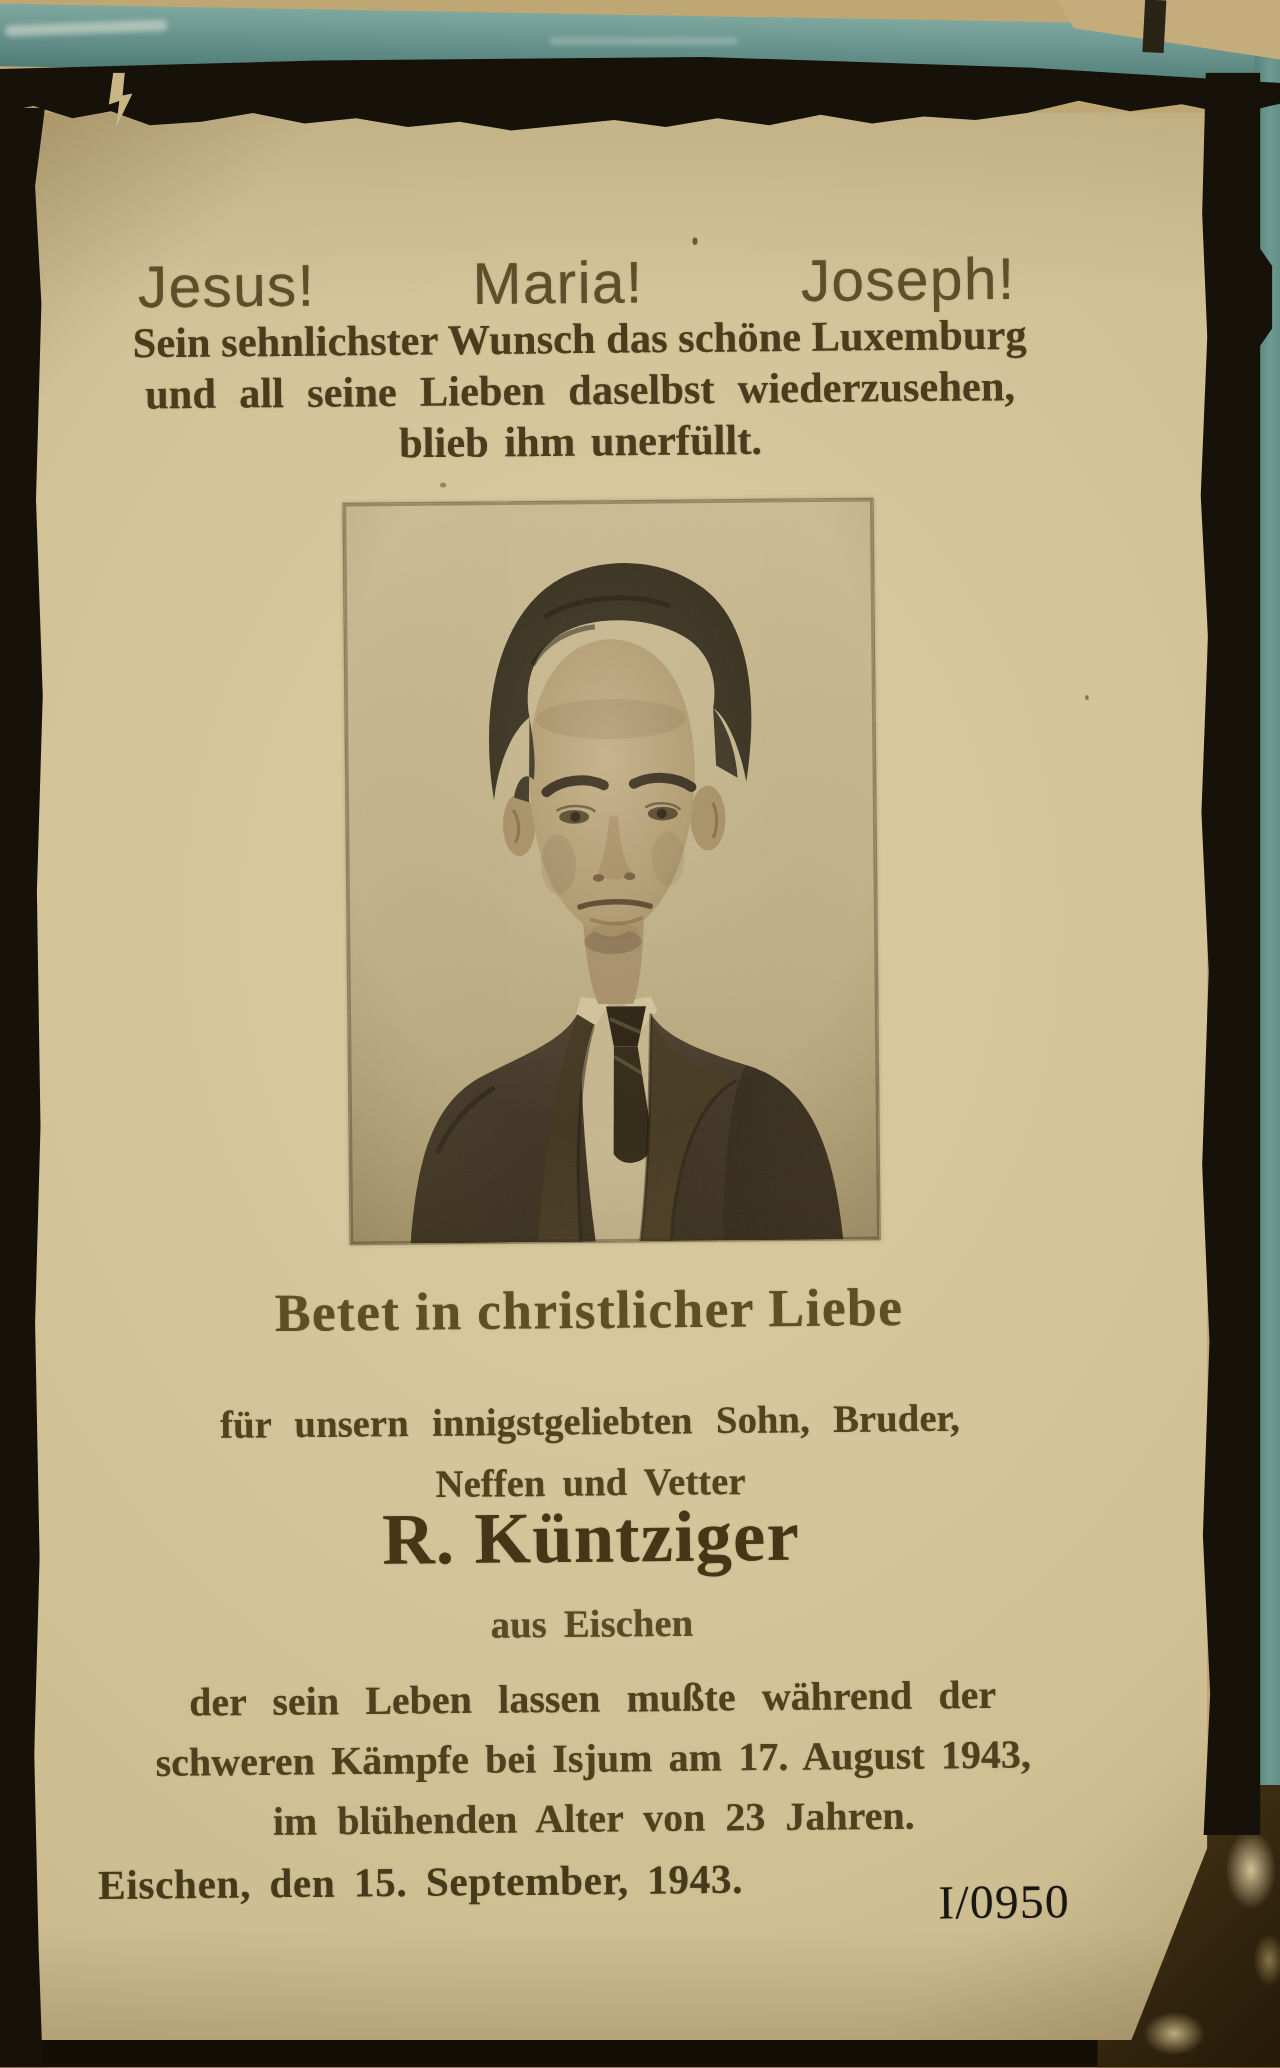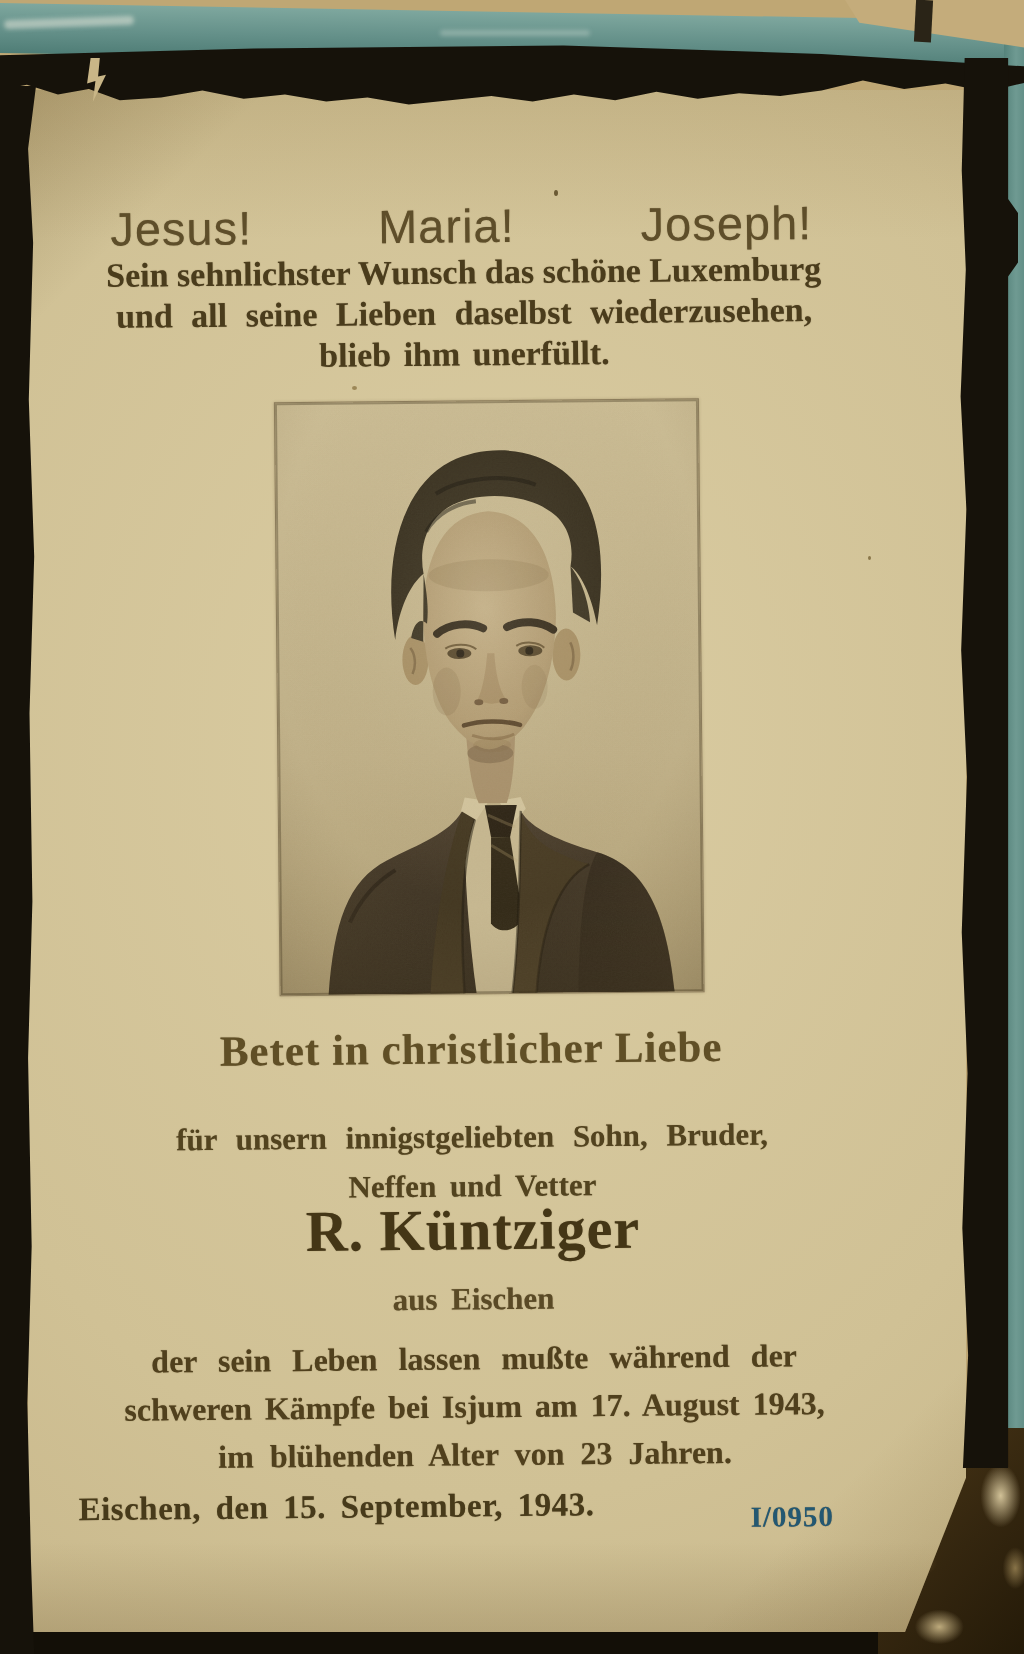--- a/index.html
+++ b/index.html
@@ -113,21 +113,21 @@
     font-size:58px;font-weight:bold;color:#443616;letter-spacing:1px;}
   .origin{left:0;top:1281px;width:938px;text-align:center;
     font-size:31px;font-weight:600;color:#5a4a26;word-spacing:6px;}
   .obituary{left:0;top:1334px;width:938px;text-align:center;
     font-size:32px;font-weight:bold;color:#50401d;line-height:48px;}
   .obituary .l1{word-spacing:13px;}
   .obituary .l2{word-spacing:5px;}
   .obituary .l3{word-spacing:8px;}
   .dateline{left:72px;top:1487px;font-size:33px;font-weight:bold;color:#473a1a;
     word-spacing:6px;letter-spacing:.5px;}
-  .catalog{left:744px;top:1503px;font-size:29px;font-weight:700;color:#0c4a6e;opacity:.88;
+  .catalog{left:744px;top:1503px;font-size:38px;font-weight:400;color:#000000;opacity:.88;
     letter-spacing:1px;}
 </style>
 </head>
 <body>
 
 <div class="abs" style="left:0;top:0;width:820px;height:1654px;">
 
   <div class="abs teal-band"></div>
   <div class="abs teal-highlight1"></div>
   <div class="abs teal-highlight2"></div>

